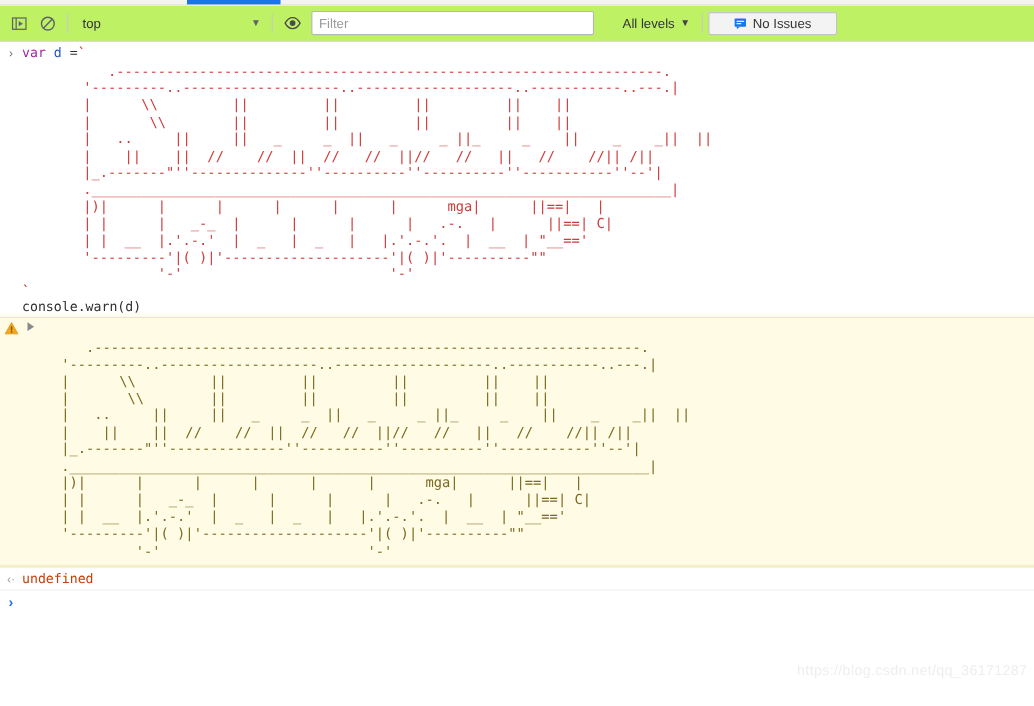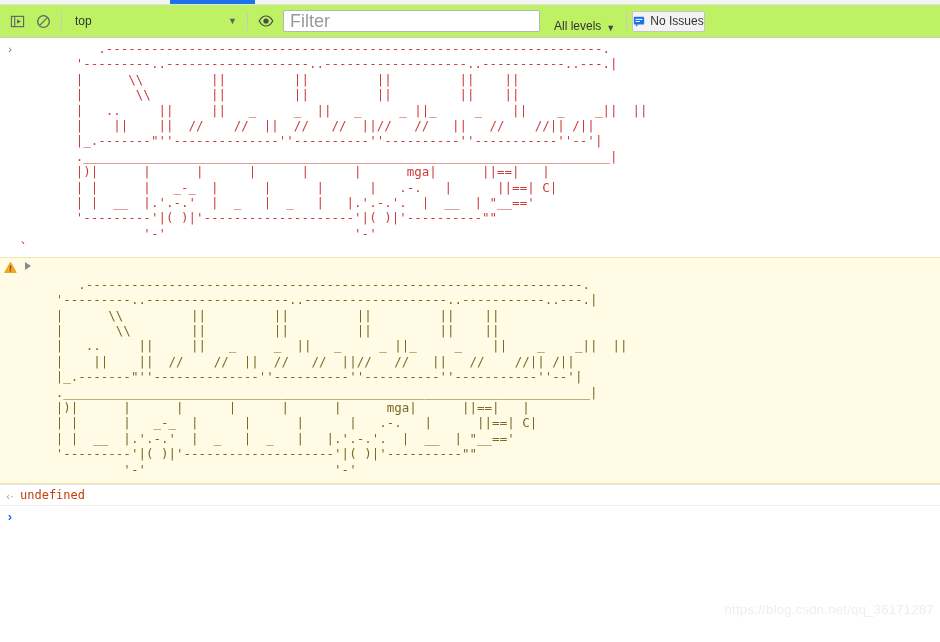--- a/index.html
+++ b/index.html
@@ -69,44 +69,44 @@
     cursor: pointer;
     flex: 0 0 auto;
   }
   .ctx-select .caret { color: #5f6368; font-size: 9px; }
   .filter-input {
     flex: 0 0 auto;
     width: 257px;
     height: 22px;
     margin-left: 4px;
     padding: 0 6px;
-    font-size: 18px;
+    font-size: 12px;
     font-family: "Liberation Sans", sans-serif;
     color: #333;
     background: #ffffff;
     border: 1px solid #b6b6b6;
     border-radius: 2px;
     outline: none;
   }
   .filter-input::placeholder { color: #9a9a9a; }
   .levels {
-    display: flex; align-items: flex-end; gap: 5px;
+    display: flex; align-items: center; gap: 5px;
     height: 24px;
     padding: 0 6px;
-    margin-left: 8px;
+    margin-left: 20px;
     font-size: 12px;
     color: #333;
     cursor: pointer;
     flex: 0 0 auto;
   }
   .levels .caret { font-size: 9px; color: #444; }
   .issues-btn {
     display: flex; align-items: center; gap: 5px;
     height: 21px;
-    padding: 0 0;
+    padding: 0 22px;
     border: 1px solid #c4c4c4;
     border-radius: 2px;
     background: #f3f3f3;
     font-size: 12px;
     color: #333;
     cursor: pointer;
     flex: 0 0 auto;
     justify-content: center;
   }
 
@@ -289,36 +289,38 @@
   </div>
 
   <div class="console-body">
 
     <div class="entry">
       <div class="entry-input">
         <div class="gutter">
           <span class="chev-in">›</span>
         </div>
         <div style="flex:1 1 auto;">
+          <div class="code"><span class="kw">var</span><span class="op"> </span><span class="var-name">d</span><span class="op"> =</span><span class="tick">`</span></div>
 
           <div class="ascii ascii-red art-indent">        .------------------------------------------------------------------.
      '---------..-------------------..-------------------..-----------..---.|
      |      \\         ||         ||         ||         ||    ||
      |       \\        ||         ||         ||         ||    ||
      |   ..     ||     ||   _     _  ||   _     _ ||_     _    ||    _    _||  ||
      |    ||    ||  //    //  ||  //   //  ||//   //   ||   //    //|| /||
      |_.-------"''--------------''----------''----------''-----------''--'|
      .______________________________________________________________________|
      |)|      |      |      |      |      |      mga|      ||==|   |
      | |      |   _-_  |      |      |      |   .-.   |      ||==| C|
      | |  __  |.'.-.'  |  _   |  _   |   |.'.-.'.  |  __  | "__==' 
      '---------'|( )|'--------------------'|( )|'----------""
               '-'                         '-'</div>
 
           <div class="code" style="color:#c41a16;">`</div>
+          <div class="code">console.warn(d)</div>
         </div>
       </div>
     </div>
 
     <div class="warn-row">
       <div class="warn-header">
         <div class="warn-icon-cell">
           <svg width="13" height="13" viewBox="0 0 14 14">
             <polygon points="7,1.3 13.2,12.4 0.8,12.4" fill="#f5a623" stroke="#d89000" stroke-width="0.7"></polygon>
             <rect x="6.3" y="5" width="1.4" height="4.1" fill="#7a5400"></rect>

